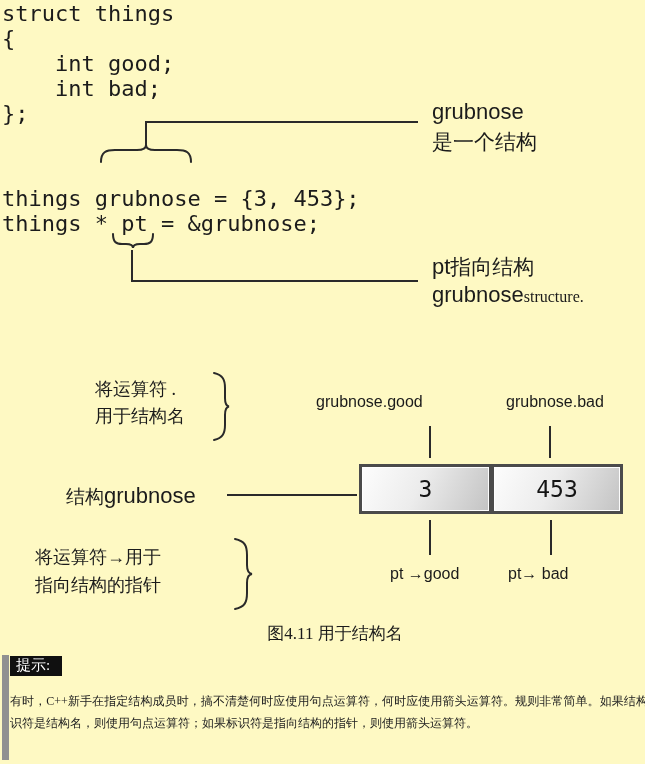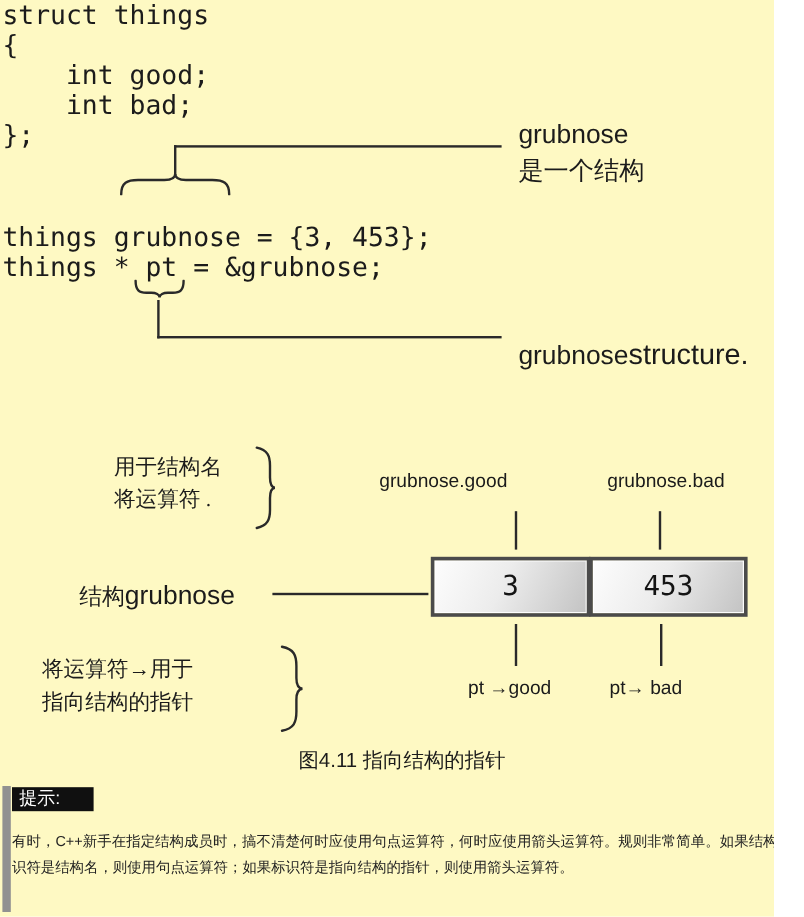--- a/index.html
+++ b/index.html
@@ -2,21 +2,21 @@
 <html style="--text: #1b1b1b; --line: #2a2a2a; --box_border: #4b4b4b; --bar_gray: #919191; --tip_bg: #101010; --tip_fg: #ffffff;"><head>
 <meta charset="utf-8">
 <style>
   html,body{margin:0;padding:0;background:#fff;}
   #page{
     position:relative;width:645px;height:764px;background:#fef9c3;overflow:hidden;
     color:var(--text,#1b1b1b);
     font-family:"Liberation Serif","DejaVu Serif",serif;
   }
   .mono{font-family:Liberation Sans, sans-serif;}
-  .serif{font-family:Liberation Sans, sans-serif;}
+  .serif{font-family:Liberation Serif, serif;}
   .abs{position:absolute;}
   pre.code{
     margin:0;font-family:"DejaVu Sans Mono",monospace;
     font-size:22px;line-height:25px;white-space:pre;color:var(--text,#1b1b1b);
   }
   .hline,.vline{background:var(--line,#2a2a2a);}
   .hline{height:2px;}
   .vline{width:2px;}
   .callout-code{font-size:22px;}
   .callout-cn{font-size:21px;}
@@ -28,21 +28,21 @@
     background:linear-gradient(115deg,#fdfdfd 0%,#ececec 45%,#c3c3c3 100%);
     box-shadow:inset 0 0 0 1px rgba(255,255,255,.95);
     display:flex;align-items:center;justify-content:center;
     font-family:"DejaVu Sans Mono",monospace;font-size:23px;color:#141414;
   }
   .baseline-row{display:flex;align-items:baseline;}
   #caption{width:670px;text-align:center;font-size:17px;}
   #tip-bar{background:var(--bar_gray,#919191);}
   #tip-label{
     background:var(--tip_bg,#101010);color:var(--tip_fg,#ffffff);
-    font-size:15px;padding:1px 28px 2px 6px;display:inline-block;line-height:17px;
+    font-size:15px;padding:1px 12px 2px 6px;display:inline-block;line-height:17px;
   }
   #tip-text{
     width:650px;font-size:12px;line-height:21.5px;text-align:justify;color:#222;
   }
 </style>
 </head>
 <body>
 
 <div id="page">
 
@@ -61,28 +61,32 @@
   <div class="abs serif callout-cn" style="left:432px;top:128px;">是一个结构</div>
 
   <pre class="code abs" style="left:2px;top:186px;">things grubnose = {3, 453};
 things * pt = &amp;grubnose;</pre>
 
   <svg class="abs brace-svg" style="left:111px;top:233px;" width="44" height="16" viewBox="0 0 44 16">
     <path d="M2,1 C2,9 5,11 11,11 L15,11 C19,11 22,12.5 22,15 C22,12.5 25,11 29,11 L33,11 C39,11 42,9 42,1" fill="none" stroke="currentColor" stroke-width="2" stroke-linecap="round"></path>
   </svg>
   <div class="abs vline" style="left:131px;top:250px;height:32px;"></div>
   <div class="abs hline" style="left:131px;top:280px;width:287px;"></div>
+  <div class="abs baseline-row" style="left:432px;top:253px;">
+    <span class="mono callout-code">pt</span>
+      <span class="serif callout-cn"> 指向结构</span>
+  </div>
   <div class="abs baseline-row" style="left:432px;top:282px;">
     <span class="mono callout-code">grubnose</span>
-      <span class="serif" style="font-size:24px;"> structure.</span>
+      <span class="serif" style="font-size:16px;"> structure.</span>
   </div>
 
   <div class="abs lbl" style="left:95px;top:376px;">
+    <div>将运算符 .</div>
     <div>用于结构名</div>
-    <div>将运算符 .</div>
   </div>
   <svg class="abs brace-svg" style="left:212px;top:371px;" width="18" height="71" viewBox="0 0 18 71">
     <path d="M2,2 C11,4 13,9 13,17 L13,27 C13,32 14,35 17,35.5 C14,36 13,39 13,44 L13,54 C13,62 11,67 2,69" fill="none" stroke="currentColor" stroke-width="2" stroke-linecap="round"></path>
   </svg>
 
   <div class="abs mono member" style="left:316px;top:393px;">grubnose.good</div>
   <div class="abs mono member" style="left:506px;top:393px;">grubnose.bad</div>
   <div class="abs vline" style="left:429px;top:426px;height:32px;"></div>
   <div class="abs vline" style="left:549px;top:426px;height:32px;"></div>
 
@@ -105,21 +109,21 @@
   <div class="abs lbl" style="left:35px;top:543px;line-height:28px;">
     <div>将运算符→用于</div>
     <div>指向结构的指针</div>
   </div>
 
   <div class="abs mono member" style="left:508px;top:565px;">pt→ bad</div>
   <svg class="abs brace-svg" style="left:233px;top:537px;" width="20" height="74" viewBox="0 0 20 74">
     <path d="M2,2 C12,4 14,9 14,18 L14,28 C14,33 15,36.5 19,37 C15,37.5 14,41 14,46 L14,56 C14,65 12,70 2,72" fill="none" stroke="currentColor" stroke-width="2" stroke-linecap="round"></path>
   </svg>
 
-  <div class="abs serif" id="caption" style="left:0;top:622px;">图4.11 指向结构的指针</div>
+  <div class="abs serif" id="caption" style="left:0;top:622px;">图4.11 用于结构名</div>
 
   <div class="abs" id="tip-bar" style="left:2px;top:655px;width:7px;height:105px;"></div>
   <div class="abs" style="left:10px;top:656px;">
     <span id="tip-label" class="serif">提示:</span>
   </div>
   <div class="abs serif" id="tip-text" style="left:10px;top:691px;">有时，C++新手在指定结构成员时，搞不清楚何时应使用句点运算符，何时应使用箭头运算符。规则非常简单。如果结构标识符是结构名，则使用句点运算符；如果标识符是指向结构的指针，则使用箭头运算符。</div>
 
 </div>
 
 </body></html>

